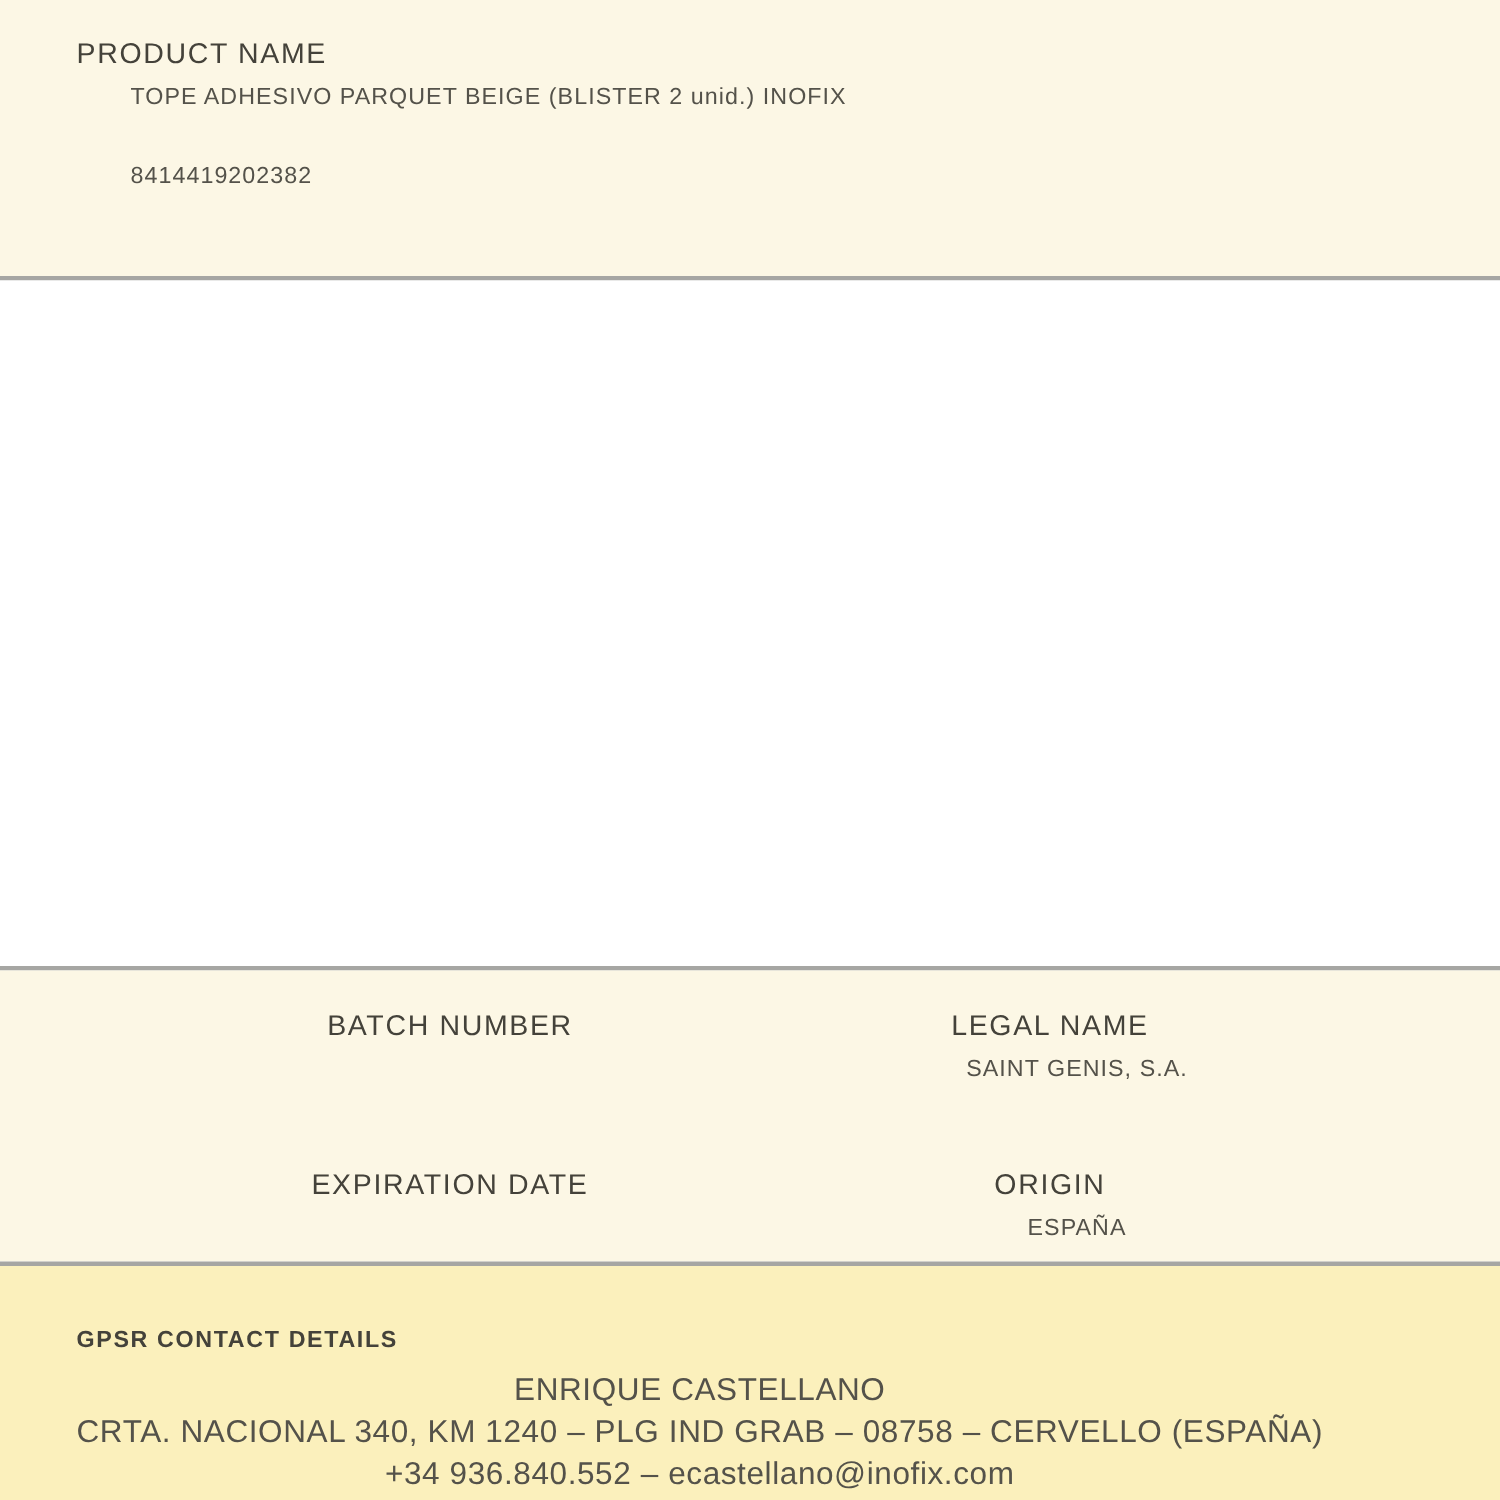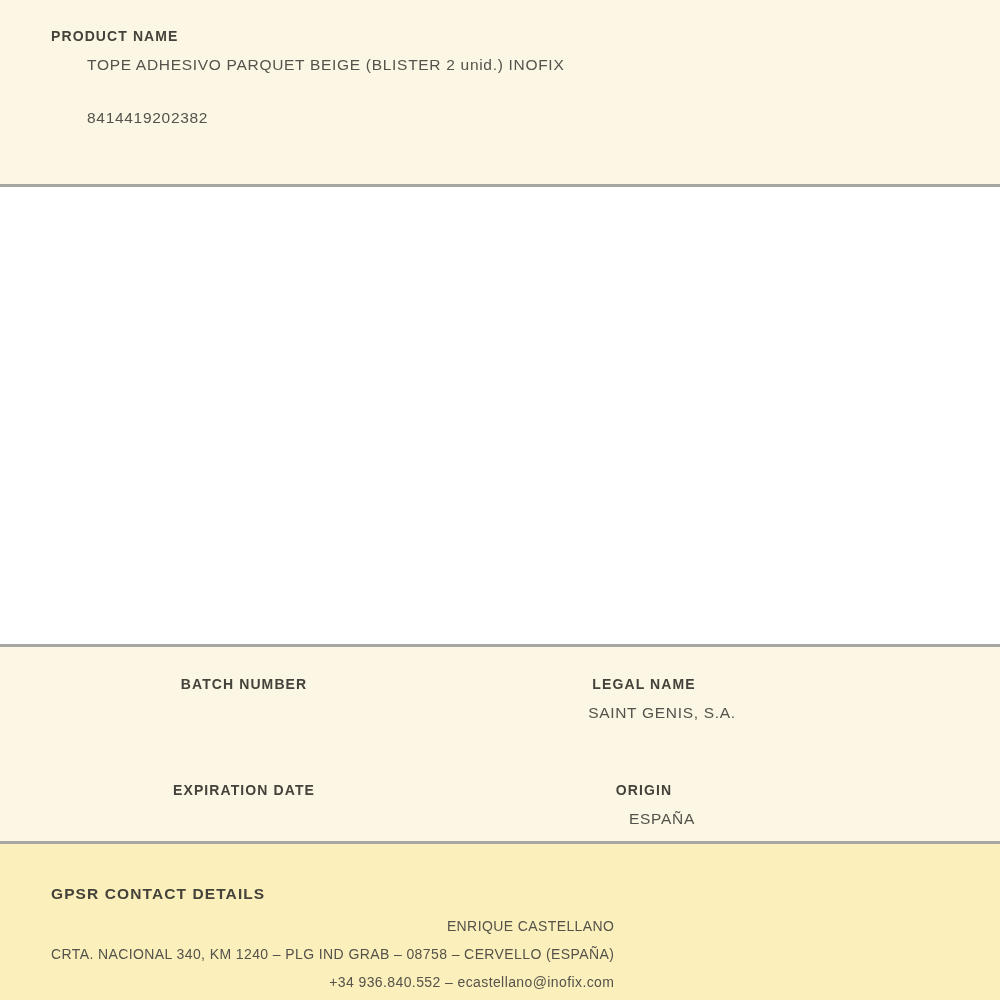--- a/index.html
+++ b/index.html
@@ -22,22 +22,22 @@
     background: #a6a6a3;
     width: 1000px;
   }
   
   .top-section {
     background: #fcf7e5;
     height: 184px;
     padding: 27px 51px 0 51px;
   }
   .field-label {
-    font-weight: bold;
-    font-size: 14px;
+    font-weight: normal;
+    font-size: 19px;
     letter-spacing: 1.1px;
     color: #44423a;
     line-height: 19px;
   }
   .field-value {
     font-size: 15.5px;
     letter-spacing: 0.7px;
     color: #54524a;
     line-height: 19px;
     margin-left: 36px;
@@ -50,21 +50,21 @@
   }
   
   .image-area {
     background: #ffffff;
     height: 457px;
   }
   
   .details-section {
     background: #fcf7e5;
     height: 194px;
-    padding: 28px 100px 0 44px;
+    padding: 28px 100px 0 100px;
     display: grid;
     grid-template-columns: 400px 400px;
     row-gap: 45px;
   }
   .details-field {
     text-align: center;
   }
   .details-field .field-label {
     margin-bottom: 9px;
   }
@@ -83,22 +83,22 @@
   }
   .gpsr-label {
     font-weight: bold;
     font-size: 15.5px;
     letter-spacing: 1.1px;
     color: #44423a;
     line-height: 19px;
     white-space: nowrap;
   }
   .gpsr-lines {
-    text-align: right;
-    font-size: 14px;
+    text-align: center;
+    font-size: 21px;
     letter-spacing: 0.4px;
     color: #54524a;
   }
   .gpsr-line {
     line-height: 19px;
     margin-bottom: 9px;
     white-space: nowrap;
   }
 </style>
 </head>

